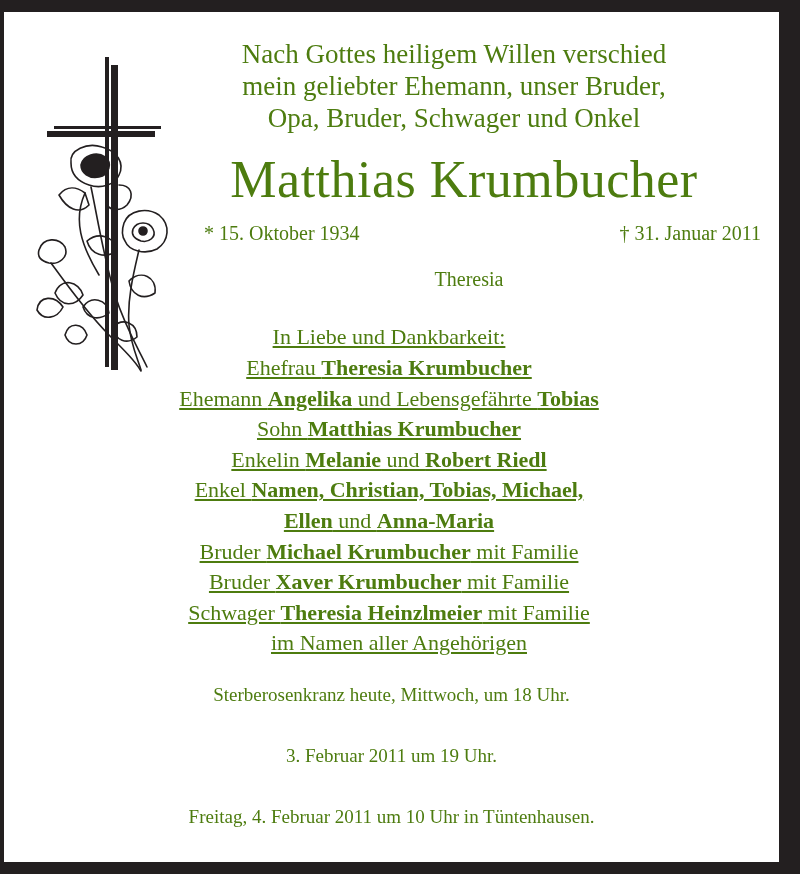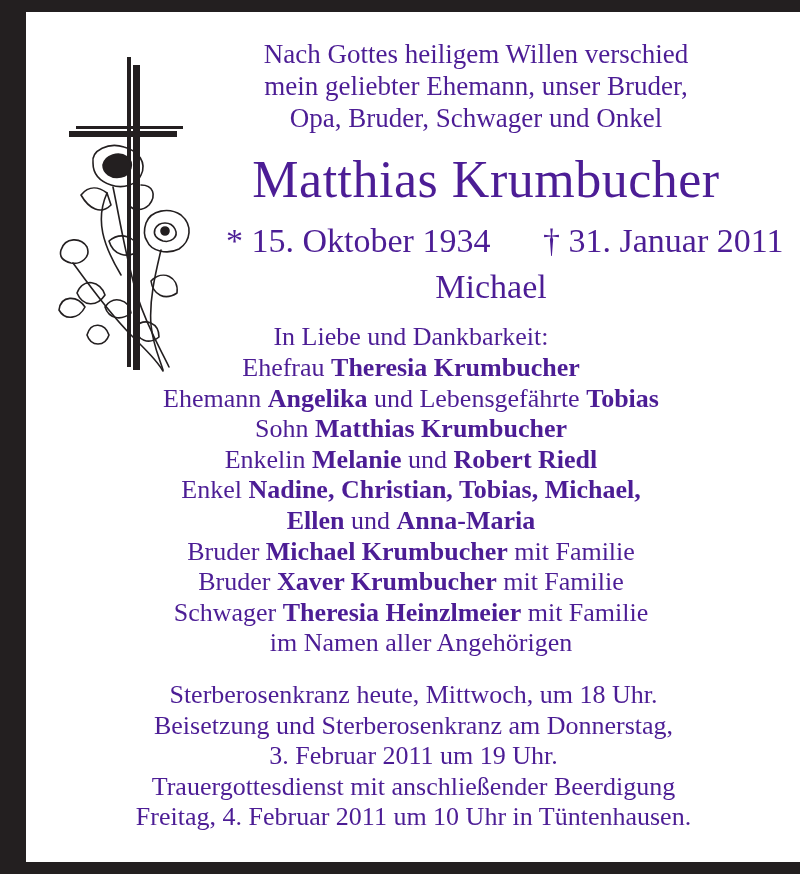--- a/index.html
+++ b/index.html
@@ -1,28 +1,28 @@
 <!DOCTYPE html>
 <html><head>
 <meta charset="utf-8">
 <style>
   html, body { margin: 0; padding: 0; }
   body { width: 800px; height: 874px; background: #231f20; position: relative; overflow: hidden; }
   .card {
-    position: absolute; left: 26px; top: 12px; width: 775px; height: 850px;
-    background: #ffffff; color: #4c1d95;
+    position: absolute; left: 4px; top: 12px; width: 775px; height: 850px;
+    background: #ffffff; color: #4d7c0f;
     font-family: "Liberation Serif", "DejaVu Serif", serif;
   }
   .line { position: absolute; left: 0; width: 100%; text-align: center; white-space: nowrap; }
   .intro { font-size: 27px; line-height: 32px; }
   .b { font-weight: bold; text-align: right; }
   .name { font-size: 52px; letter-spacing: 0.5px; }
-  .dates { font-size: 34px; }
-  .fam { font-size: 26px; line-height: 30.6px; }
-  .info { font-size: 26px; line-height: 30.6px; }
+  .dates { font-size: 20px; }
+  .fam { font-size: 22px; line-height: 30.6px; text-decoration: underline; }
+  .info { font-size: 19px; line-height: 30.6px; }
   .cross { position: absolute; left: 25px; top: 33px; }
 </style>
 </head>
 <body>
 
 <div class="card">
 
   <svg class="cross" width="150" height="330" viewBox="0 0 150 330">
 
     <rect x="76" y="12" width="4" height="310" fill="#231f20"></rect>
@@ -60,34 +60,32 @@
 
   <div class="line intro" style="top:26px; left:190px; width:520px;">Nach Gottes heiligem Willen verschied</div>
   <div class="line intro" style="top:58px; left:190px; width:520px;">mein geliebter Ehemann, unser Bruder,</div>
   <div class="line intro" style="top:90px; left:190px; width:520px;text-align:center;">Opa, Bruder, Schwager und Onkel</div>
 
   <div class="line name" style="top:138px; left:150px; width:620px;">Matthias Krumbucher</div>
 
   <div class="line dates" style="top:210px; left:200px; width:240px; text-align:left;">* 15. Oktober 1934</div>
   <div class="line dates" style="top:210px; left:517px; width:240px; text-align:right;">† 31. Januar 2011</div>
 
-  <div class="line dates" style="top:256px; left:150px; width:630px;">Michael</div>
+  <div class="line dates" style="top:256px; left:150px; width:630px;">Theresia</div>
 
   <div class="line fam" style="top:310px; left:35px; width:700px;">In Liebe und Dankbarkeit:</div>
   <div id="mourner-lines">
       <div class="line fam" style="top: 341px; left: 35px; width: 700px;"><span>Ehefrau </span><span class="b">Theresia Krumbucher</span></div>
       <div class="line fam" style="top: 372px; left: 35px; width: 700px;"><span>Ehemann </span><span class="b">Angelika</span><span> und Lebensgefährte </span><span class="b">Tobias</span></div>
       <div class="line fam" style="top: 402px; left: 35px; width: 700px;"><span>Sohn </span><span class="b">Matthias Krumbucher</span></div>
       <div class="line fam" style="top: 433px; left: 35px; width: 700px;"><span>Enkelin </span><span class="b">Melanie</span><span> und </span><span class="b">Robert Riedl</span></div>
-      <div class="line fam" style="top: 463px; left: 35px; width: 700px;"><span>Enkel </span><span class="b">Nadine, Christian, Tobias, Michael,</span></div>
+      <div class="line fam" style="top: 463px; left: 35px; width: 700px;"><span>Enkel </span><span class="b">Namen, Christian, Tobias, Michael,</span></div>
       <div class="line fam" style="top: 494px; left: 35px; width: 700px;"><span class="b">Ellen</span><span> und </span><span class="b">Anna-Maria</span></div>
       <div class="line fam" style="top: 525px; left: 35px; width: 700px;"><span>Bruder </span><span class="b">Michael Krumbucher</span><span> mit Familie</span></div>
       <div class="line fam" style="top: 555px; left: 35px; width: 700px;"><span>Bruder </span><span class="b">Xaver Krumbucher</span><span> mit Familie</span></div>
       <div class="line fam" style="top: 586px; left: 35px; width: 700px;"><span>Schwager </span><span class="b">Theresia Heinzlmeier</span><span> mit Familie</span></div>
       <div class="line fam" style="top: 616px; left: 45px; width: 700px;"><span>im Namen aller Angehörigen</span></div>
     </div>
 
   <div class="line info" style="top:668px;">Sterberosenkranz heute, Mittwoch, um 18 Uhr.</div>
-  <div class="line info" style="top:699px;">Beisetzung und Sterberosenkranz am Donnerstag,</div>
   <div class="line info" style="top:729px;">3. Februar 2011 um 19 Uhr.</div>
-  <div class="line info" style="top:760px;">Trauergottesdienst mit anschließender Beerdigung</div>
   <div class="line info" style="top:790px;">Freitag, 4. Februar 2011 um 10 Uhr in Tüntenhausen.</div>
 </div>
 
 </body></html>

